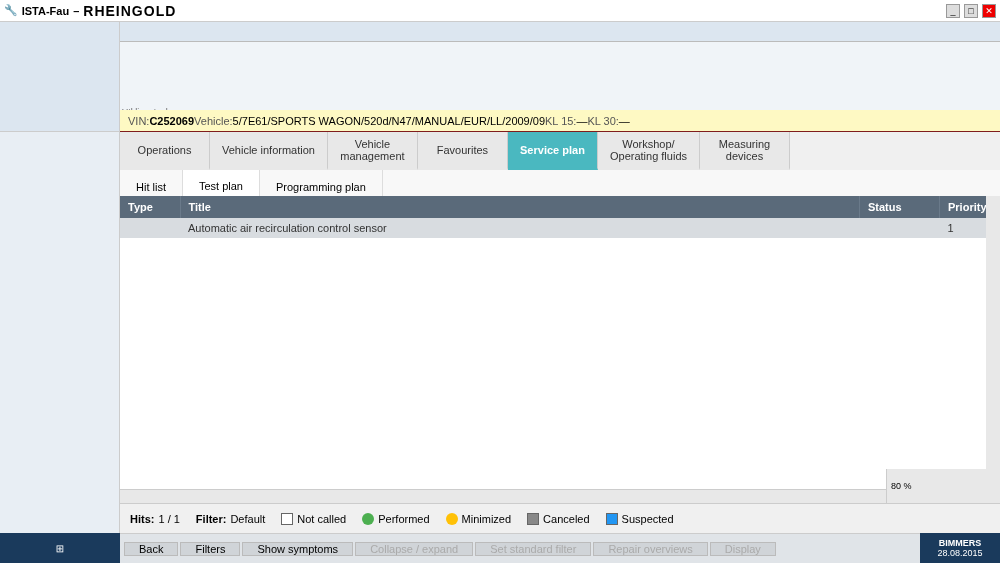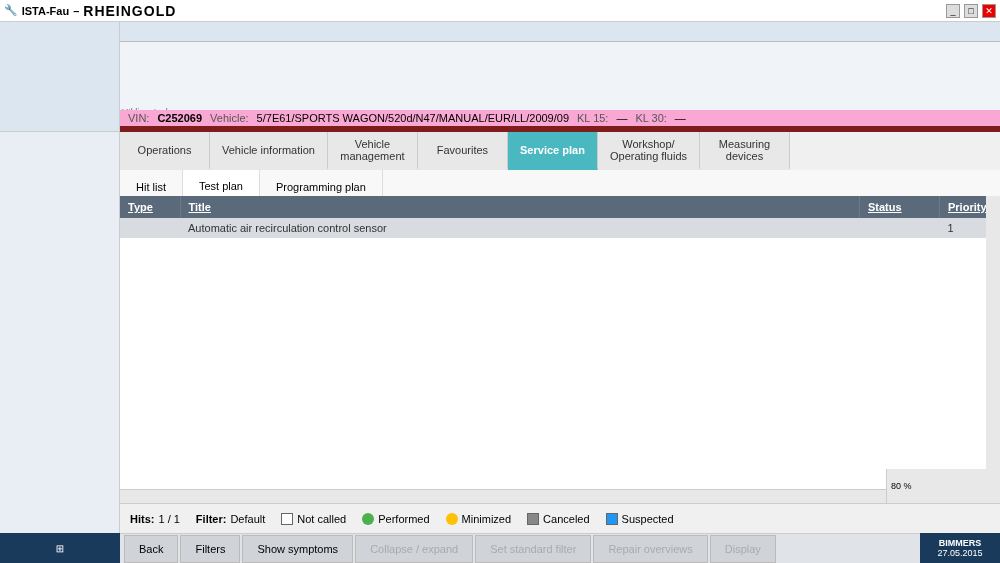--- a/index.html
+++ b/index.html
@@ -37,22 +37,22 @@
     .ribbon-btn-small {
       display: flex; flex-direction: row; align-items: center;
       padding: 2px 6px; border: 1px solid #bbb; background: #e8eef4;
       cursor: pointer; font-size: 10px; gap: 2px; height: 20px;
     }
     #clipboard-group { display: flex; flex-direction: column; gap: 2px; }
 
     
     #vin-bar {
       position: absolute; top: 110px; left: 120px; right: 0; height: 22px;
-      background: #f9a8d4; border-bottom: 6px solid #7f1d1d;
-      display: flex; align-items: center; padding: 0 8px; font-size: 11px; gap: 8px;
+      background: #fef9c3; border-bottom: 1px solid #7f1d1d;
+      display: flex; align-items: center; padding: 0 8px; font-size: 11px; gap: 0;
     }
     #vin-bar span { font-weight: normal; }
     #vin-bar .label { color: #555; }
 
     
     #sidebar {
       position: absolute; top: 22px; left: 0; width: 120px; bottom: 0;
       background: #e8eef4; border-right: 1px solid #ccc;
     }
     #sidebar-header {
@@ -89,21 +89,20 @@
       position: absolute; top: 196px; left: 120px; right: 0; bottom: 60px;
       background: #fff; overflow-y: auto;
     }
 
     
     #data-table { width: 100%; border-collapse: collapse; }
     #data-table thead tr { background: #5a6a7a; color: #fff; }
     #data-table thead th {
       padding: 5px 8px; text-align: left; font-size: 11px; font-weight: bold;
       border-right: 1px solid #6a7a8a;
-      text-decoration: underline;
     }
     #data-table tbody tr.group-row { background: #d8dce0; }
     #data-table tbody tr.group-row td { padding: 4px 8px; font-size: 11px; color: #333; }
     #data-table tbody tr.data-row td { padding: 4px 8px; font-size: 11px; border-bottom: 1px solid #eee; }
 
     .status-icon {
       width: 16px; height: 16px; border: 1px solid #999; background: #fff;
       display: inline-flex; align-items: center; justify-content: center; font-size: 10px;
     }
 
@@ -120,21 +119,21 @@
     .status-checkbox { width: 12px; height: 12px; border: 1px solid #666; background: #4ab8c0; display: inline-block; }
 
     
     #action-bar {
       position: absolute; bottom: 0; left: 120px; right: 0; height: 30px;
       background: #e0e4e8; border-top: 1px solid #ccc;
       display: flex; align-items: center; gap: 2px; padding: 0 4px;
     }
     .action-btn {
       padding: 3px 14px; background: #d0d4d8; border: 1px solid #bbb;
-      cursor: pointer; font-size: 11px; height: 28px;
+      cursor: pointer; font-size: 11px; height: 14px;
       display: flex; align-items: center;
     }
     .action-btn.disabled { color: #aaa; cursor: default; }
 
     
     #right-scroll {
       position: absolute; top: 196px; right: 0; width: 14px; bottom: 60px;
       background: #e8e8e8;
     }
 
@@ -310,18 +309,18 @@
   <button class="action-btn disabled">Repair overviews</button>
   <button class="action-btn disabled">Display</button>
 </div>
 
 <div id="taskbar">
   <span style="color:#fff; font-size:10px;">⊞</span>
 </div>
 
 <div id="corner-info">
   <span style="font-weight:bold;">BIMMERS</span>
-  <span>27.05.2015</span>
+  <span>28.08.2015</span>
 </div>
 
 <div style="position:absolute; bottom:60px; right:14px; width:100px; height:14px; background:#e8e8e8; display:flex; align-items:center; padding:17px 4px; font-size:9px; border-left:1px solid #ccc;">
   <span>80 %</span>
 </div>
 
 </body></html>

